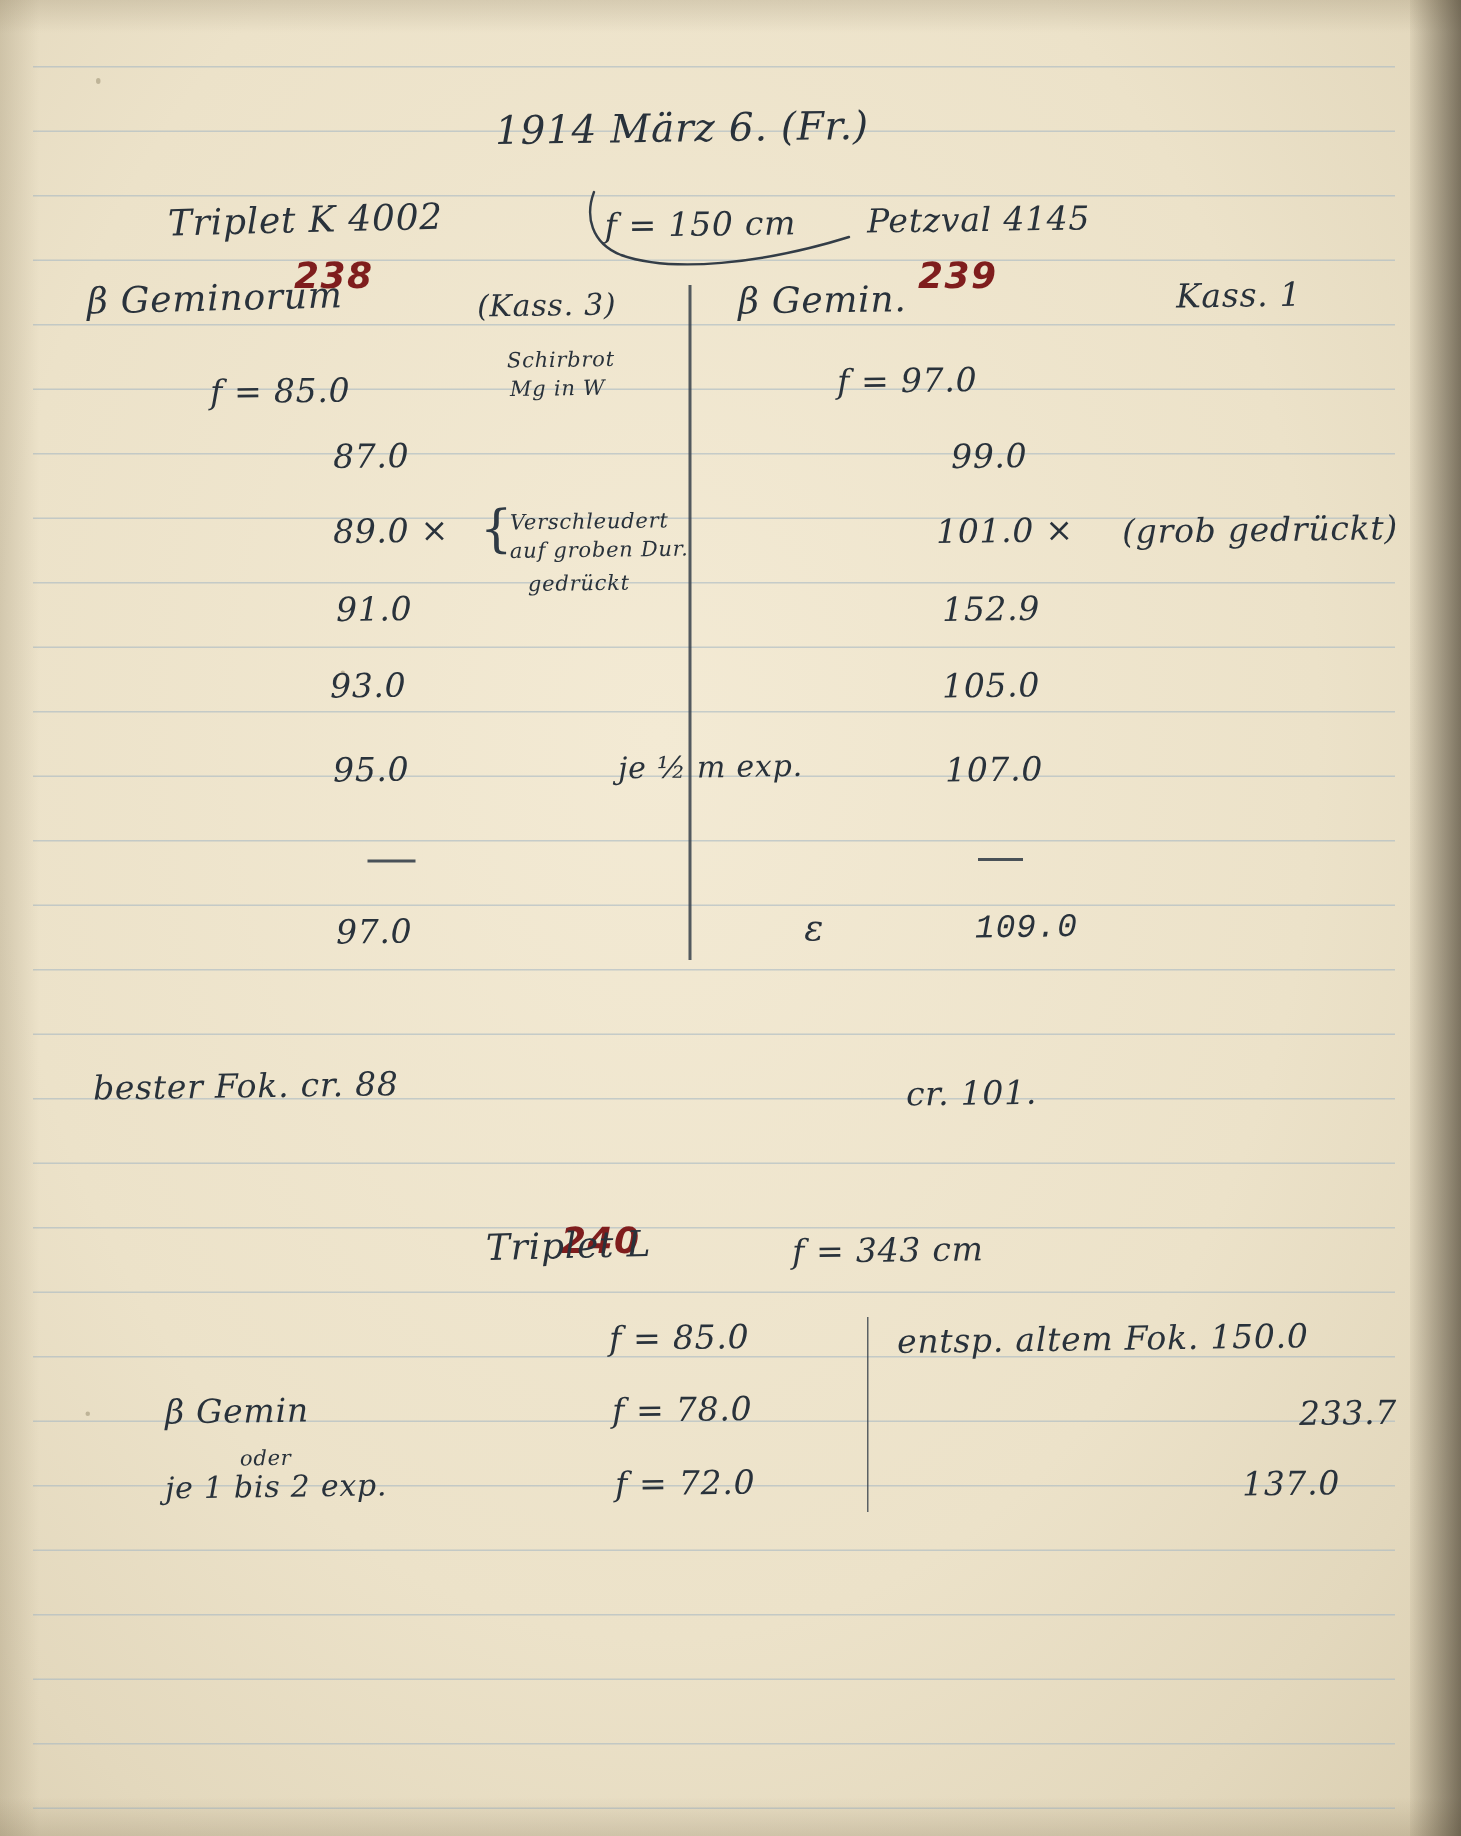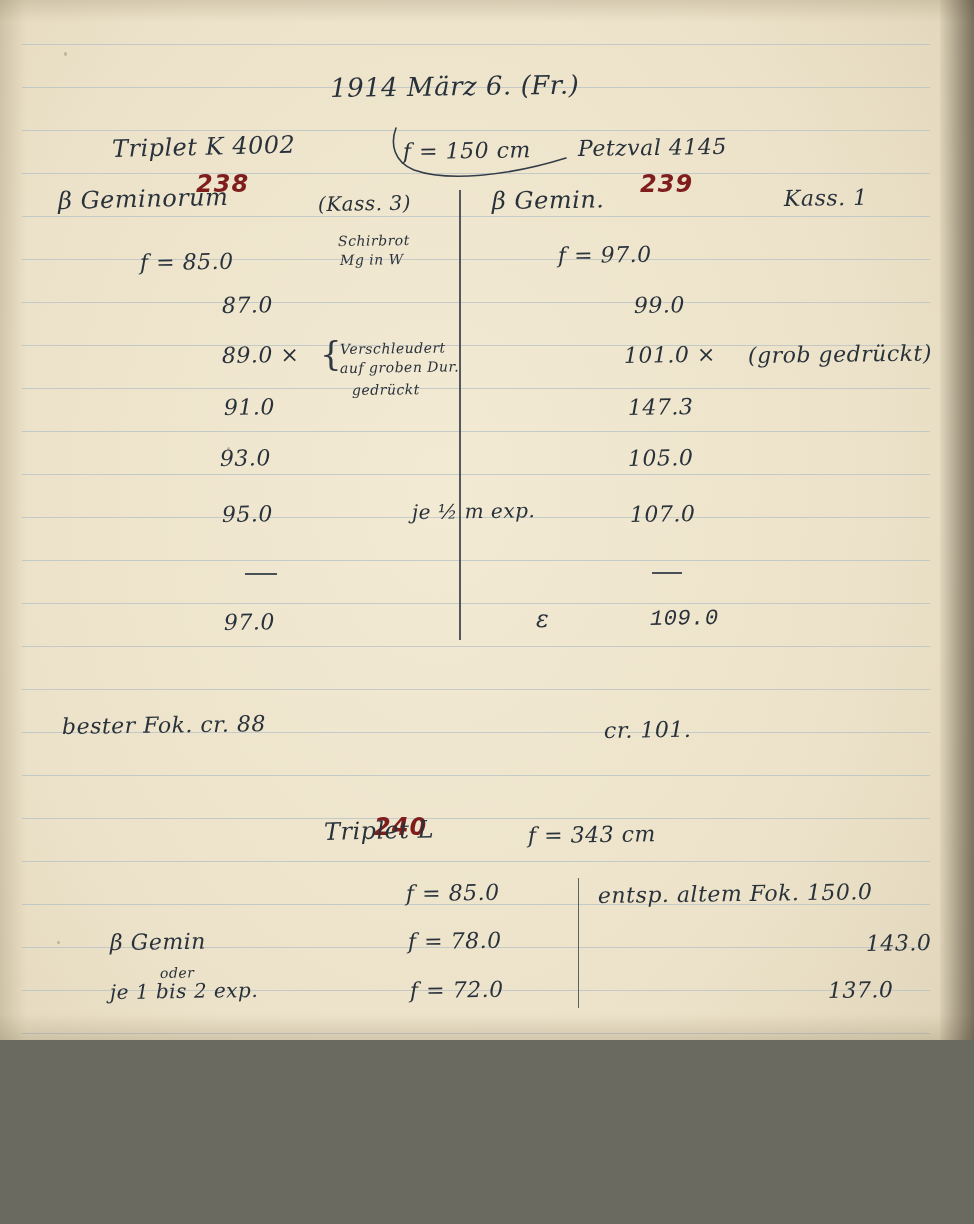--- a/index.html
+++ b/index.html
@@ -3,21 +3,21 @@
 <meta charset="utf-8">
 <style>
   html, body {
     margin: 0;
     padding: 0;
     background: #6b6a60;
   }
   #page {
     position: relative;
     width: 974px;
-    height: 1040px;
+    height: 1224px;
     overflow: hidden;
     background: #efe6cf;
     font-family: "DejaVu Sans", sans-serif;
   }
   
   #paper {
     position: absolute;
     left: 0; top: 0;
     width: 974px; height: 1224px;
     background:
@@ -156,21 +156,21 @@
 
   <div class="hw ink-dark s24 skew" style="left:112px; top:135px;">Triplet K 4002</div>
   <div class="hw ink-dark s22 skew3" style="left:403px; top:139px;">f = 150 cm</div>
   <div class="hw ink-dark s22 skew3" style="left:578px; top:136px;">Petzval 4145</div>
 
   <svg class="swoosh" style="left:388px; top:126px;" width="185" height="56" viewBox="0 0 185 56">
     <path d="M8 2 C 2 18, 6 36, 26 44 C 60 56, 120 50, 178 32" fill="none" stroke="#333d47" stroke-width="1.6" stroke-linecap="round"></path>
   </svg>
 
   <div class="hw ink-red s24" style="left:196px; top:170px;">238</div>
-  <div class="hw ink-red s24" style="left:640px; top:170px;">239</div>
+  <div class="hw ink-red s24" style="left:612px; top:170px;">239</div>
   <div class="hw ink-red s24" style="left:374px; top:813px;">240</div>
 
   <div class="vline" style="left:459px; top:190px; height:450px;"></div>
 
   <div class="hw ink-dark s24 skew" style="left:58px; top:187px;">β Geminorum</div>
   <div class="hw ink-dark s20 skew3" style="left:318px; top:192px;">(Kass. 3)</div>
 
   <div class="hw ink-dark s14 skew3" style="left:338px; top:233px;">Schirbrot</div>
   <div class="hw ink-dark s14 skew3" style="left:340px; top:252px;">Mg in W</div>
 
@@ -191,21 +191,21 @@
 
   <div class="hw ink-dark s20 skew3" style="left:412px; top:500px;">je ½ m exp.</div>
 
   <div class="hw ink-dark s24 skew3" style="left:492px; top:187px;">β Gemin.</div>
   <div class="hw ink-dark s22 skew3" style="left:784px; top:186px;">Kass. 1</div>
 
   <div class="hw ink-dark s22 skew3" style="left:558px; top:243px;">f = 97.0</div>
   <div class="hw ink-dark s22 skew3" style="left:634px; top:293px;text-align:right;">99.0</div>
   <div class="hw ink-dark s22 skew3" style="left:624px; top:343px;">101.0 ×</div>
   <div class="hw ink-dark s22 skew3" style="left:748px; top:343px;">(grob gedrückt)</div>
-  <div class="hw ink-dark s22 skew3" style="left:628px; top:395px;">147.3</div>
+  <div class="hw ink-dark s22 skew3" style="left:628px; top:395px;">152.9</div>
   <div class="hw ink-dark s22 skew3" style="left:628px; top:446px;">105.0</div>
   <div class="hw ink-dark s22 skew3" style="left:630px; top:502px;">107.0</div>
   <div class="hw ink-dark s22 skew3" style="left:650px; top:607px;font-family:Liberation Mono, monospace;">109.0</div>
 
   <div class="dash" style="left:652px; top:572px; width:30px;"></div>
 
   <div class="hw ink-dark s24 skew3" style="left:536px; top:605px;">ε</div>
 
   <div class="hw ink-dark s22 skew3" style="left:62px; top:714px;">bester Fok. cr. 88</div>
   <div class="hw ink-dark s22 skew3" style="left:604px; top:718px;">cr. 101.</div>
@@ -216,21 +216,21 @@
   <div class="hw ink-dark s22 skew3" style="left:110px; top:930px;">β Gemin</div>
   <div class="hw ink-dark s14 skew3" style="left:160px; top:965px;">oder</div>
   <div class="hw ink-dark s20 skew3" style="left:110px; top:980px;">je 1 bis 2 exp.</div>
 
   <div class="vline thin" style="left:578px; top:878px; height:130px;"></div>
 
   <div class="hw ink-dark s22 skew3" style="left:406px; top:881px;">f = 85.0</div>
   <div class="hw ink-dark s22 skew3" style="left:598px; top:883px;">entsp. altem Fok. 150.0</div>
 
   <div class="hw ink-dark s22 skew3" style="left:408px; top:929px;">f = 78.0</div>
-  <div class="hw ink-dark s22 skew3" style="left:866px; top:931px;">143.0</div>
+  <div class="hw ink-dark s22 skew3" style="left:866px; top:931px;">233.7</div>
 
   <div class="hw ink-dark s22 skew3" style="left:410px; top:978px;">f = 72.0</div>
   <div class="hw ink-dark s22 skew3" style="left:828px; top:978px;">137.0</div>
 
   <div id="edge-left"></div>
   <div id="edge-top"></div>
   <div id="edge-bottom"></div>
   <div id="gutter"></div>
 </div>
 

